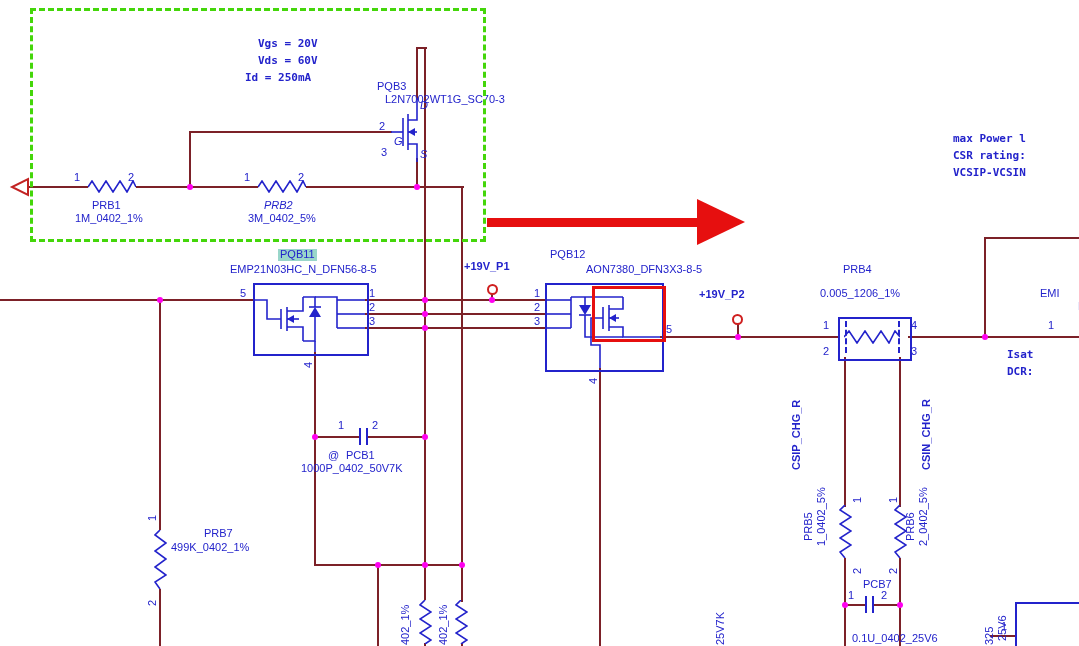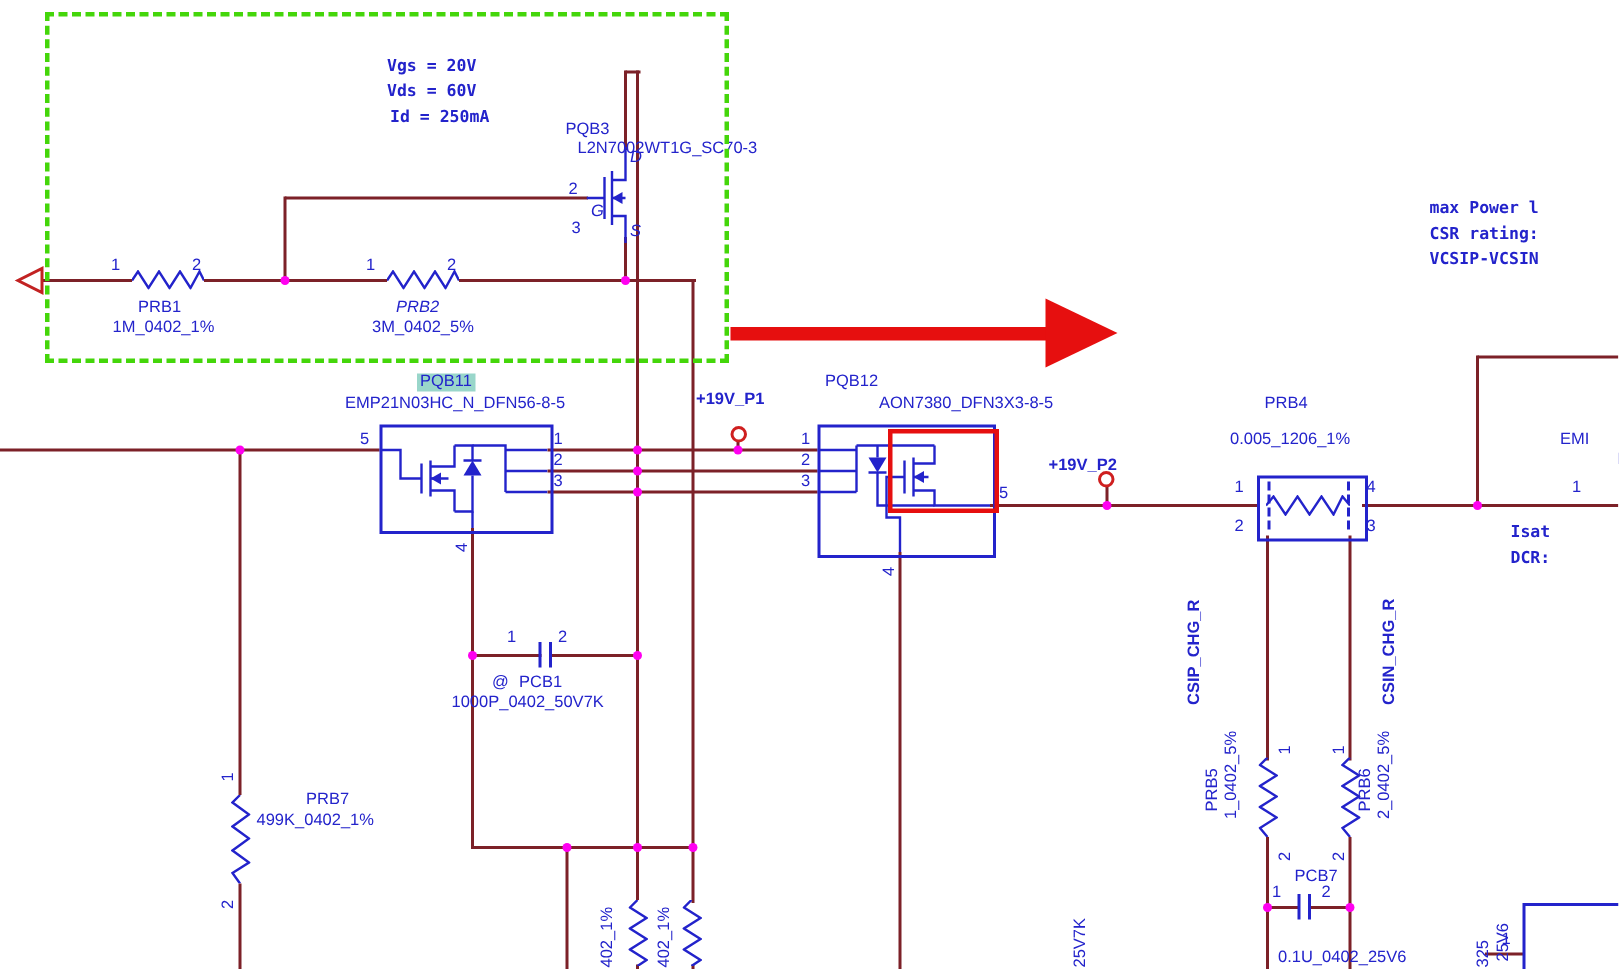--- a/index.html
+++ b/index.html
@@ -192,21 +192,21 @@
   <i class="d" style="left:897px;top:602px"></i>
 
   <div id="sel-green"></div>
   <div id="sel-red"></div>
   <div id="arrow-shaft"></div>
   <div id="arrow-head"></div>
 
   <div id="labels">
       <span class="lbl red-mono" style="left: 258px; top: 38px;">Vgs = 20V</span>
       <span class="lbl red-mono" style="left: 258px; top: 55px;">Vds = 60V</span>
-      <span class="lbl red-mono" style="left: 260px; top: 72px;">Id = 250mA</span>
+      <span class="lbl red-mono" style="left: 245px; top: 72px;">Id = 250mA</span>
       <span class="lbl red-mono" style="left: 953px; top: 133px;">max Power l</span>
       <span class="lbl red-mono" style="left: 953px; top: 150px; text-align: right;">CSR rating:</span>
       <span class="lbl red-mono" style="left: 953px; top: 167px;">VCSIP-VCSIN</span>
       <span class="lbl red-mono" style="left: 1007px; top: 349px;">Isat</span>
       <span class="lbl red-mono" style="left: 1007px; top: 366px;">DCR:</span>
       <span class="lbl ref" style="left: 377px; top: 81px;">PQB3</span>
       <span class="lbl ref" style="left: 385px; top: 94px;">L2N7002WT1G_SC70-3</span>
       <span class="lbl pin" style="left: 379px; top: 121px;">2</span>
       <span class="lbl pin" style="left: 381px; top: 147px;">3</span>
       <span class="lbl pinletter" style="left: 420px; top: 100px;">D</span>
@@ -221,21 +221,21 @@
       <span class="lbl ref" style="left: 264px; top: 200px; font-style: italic;">PRB2</span>
       <span class="lbl ref" style="left: 248px; top: 213px;">3M_0402_5%</span>
       <span class="lbl ref hl" style="left: 278px; top: 249px;">PQB11</span>
       <span class="lbl ref" style="left: 230px; top: 264px;">EMP21N03HC_N_DFN56-8-5</span>
       <span class="lbl pin" style="left: 240px; top: 288px;">5</span>
       <span class="lbl pin" style="left: 369px; top: 288px;">1</span>
       <span class="lbl pin" style="left: 369px; top: 302px;">2</span>
       <span class="lbl pin" style="left: 369px; top: 316px;">3</span>
       <span class="lbl pin rot" style="left: 303px; top: 368px;">4</span>
       <span class="lbl net" style="left: 464px; top: 261px;">+19V_P1</span>
-      <span class="lbl net" style="left: 699px; top: 289px; margin-top: 16px;">+19V_P2</span>
+      <span class="lbl net" style="left: 699px; top: 289px;">+19V_P2</span>
       <span class="lbl ref" style="left: 550px; top: 249px;">PQB12</span>
       <span class="lbl ref" style="left: 538px; top: 264px; margin-left: 48px;">AON7380_DFN3X3-8-5</span>
       <span class="lbl pin" style="left: 534px; top: 288px;">1</span>
       <span class="lbl pin" style="left: 534px; top: 302px;">2</span>
       <span class="lbl pin" style="left: 534px; top: 316px;">3</span>
       <span class="lbl pin" style="left: 666px; top: 324px;">5</span>
       <span class="lbl pin rot" style="left: 588px; top: 384px;">4</span>
       <span class="lbl ref" style="left: 843px; top: 264px;">PRB4</span>
       <span class="lbl ref" style="left: 820px; top: 288px;">0.005_1206_1%</span>
       <span class="lbl pin" style="left: 823px; top: 320px;">1</span>

